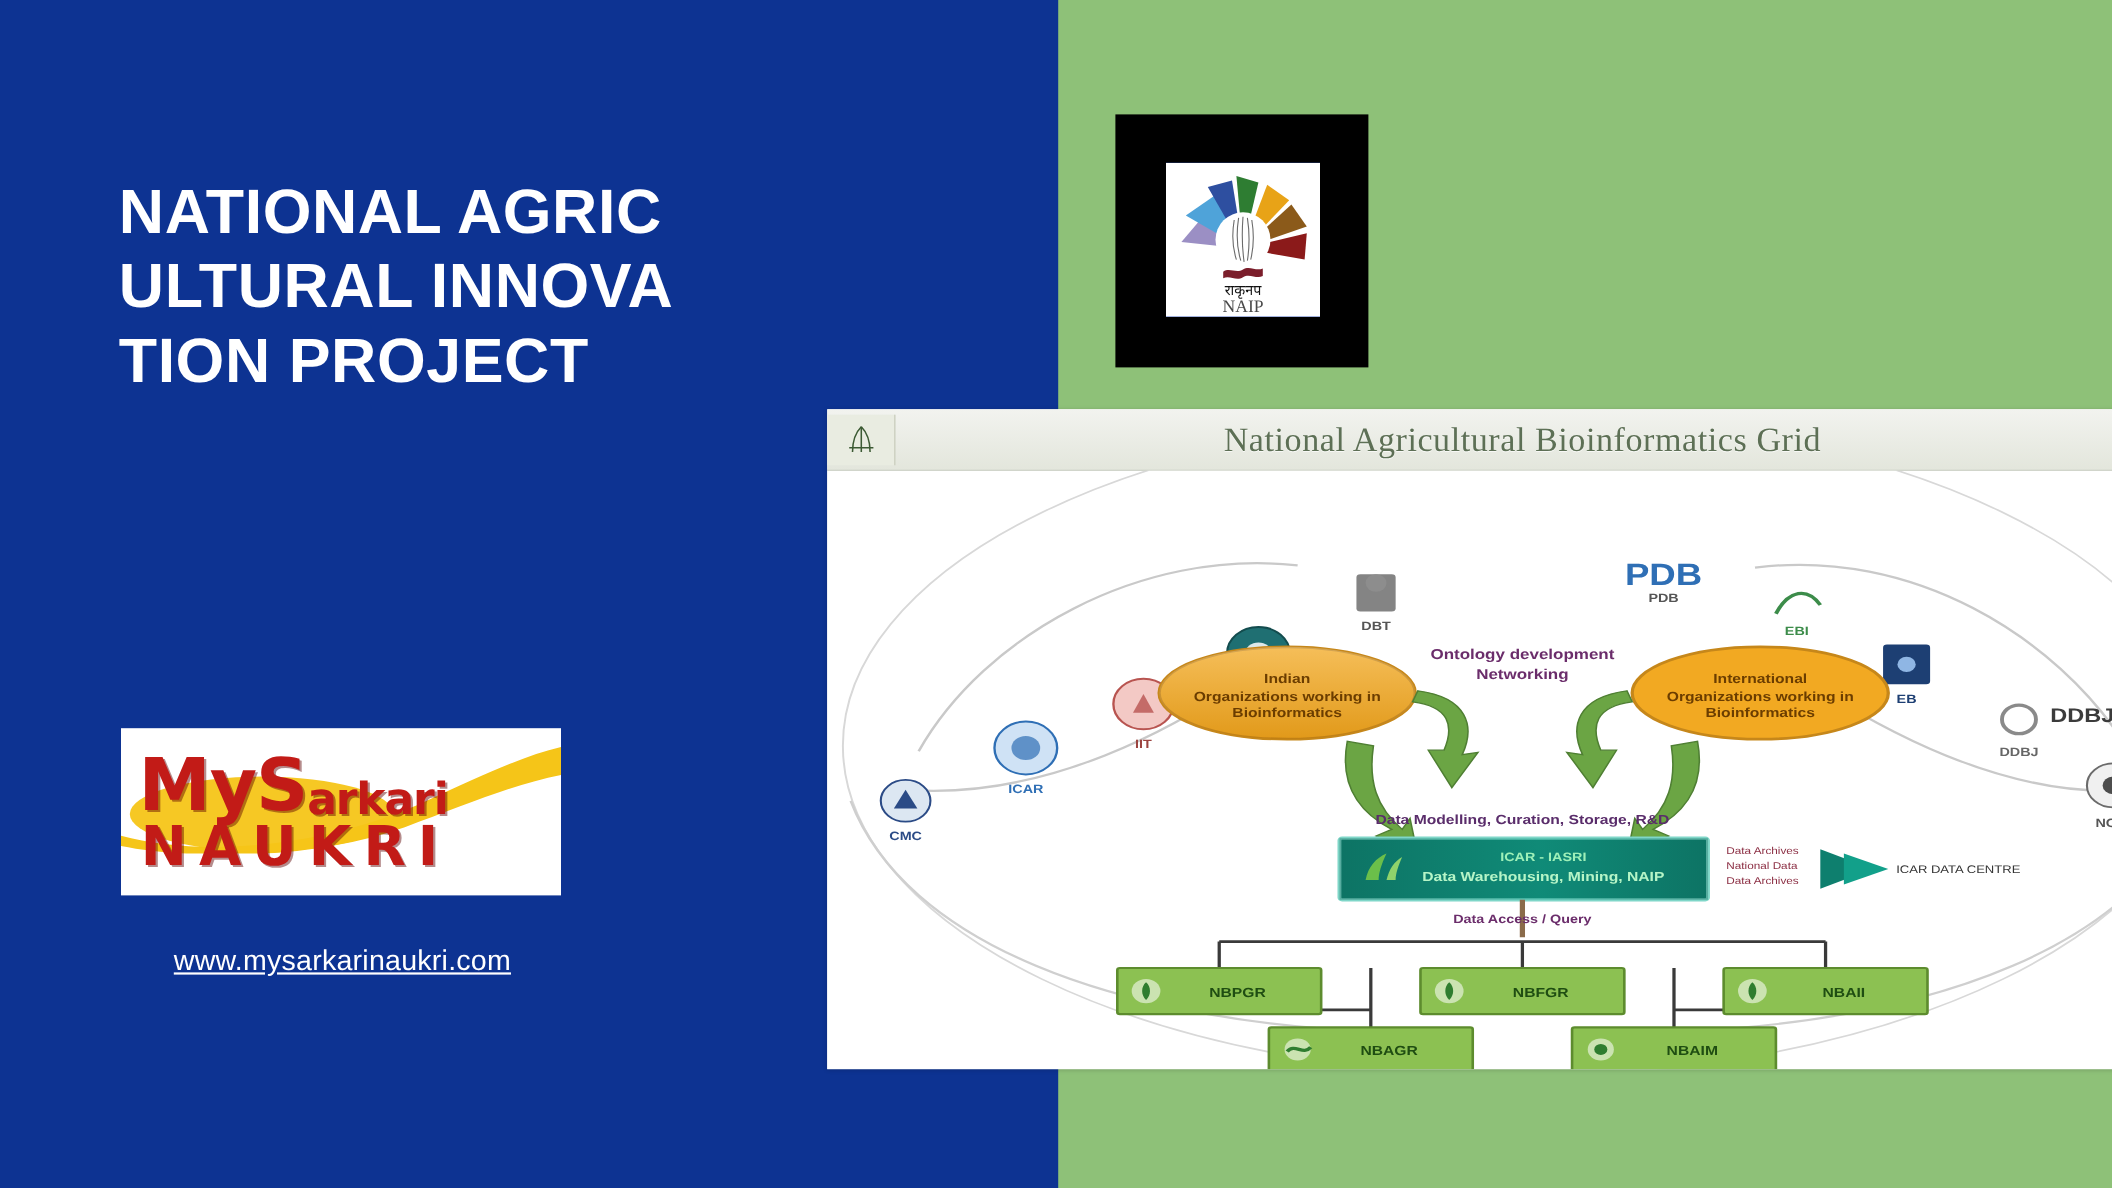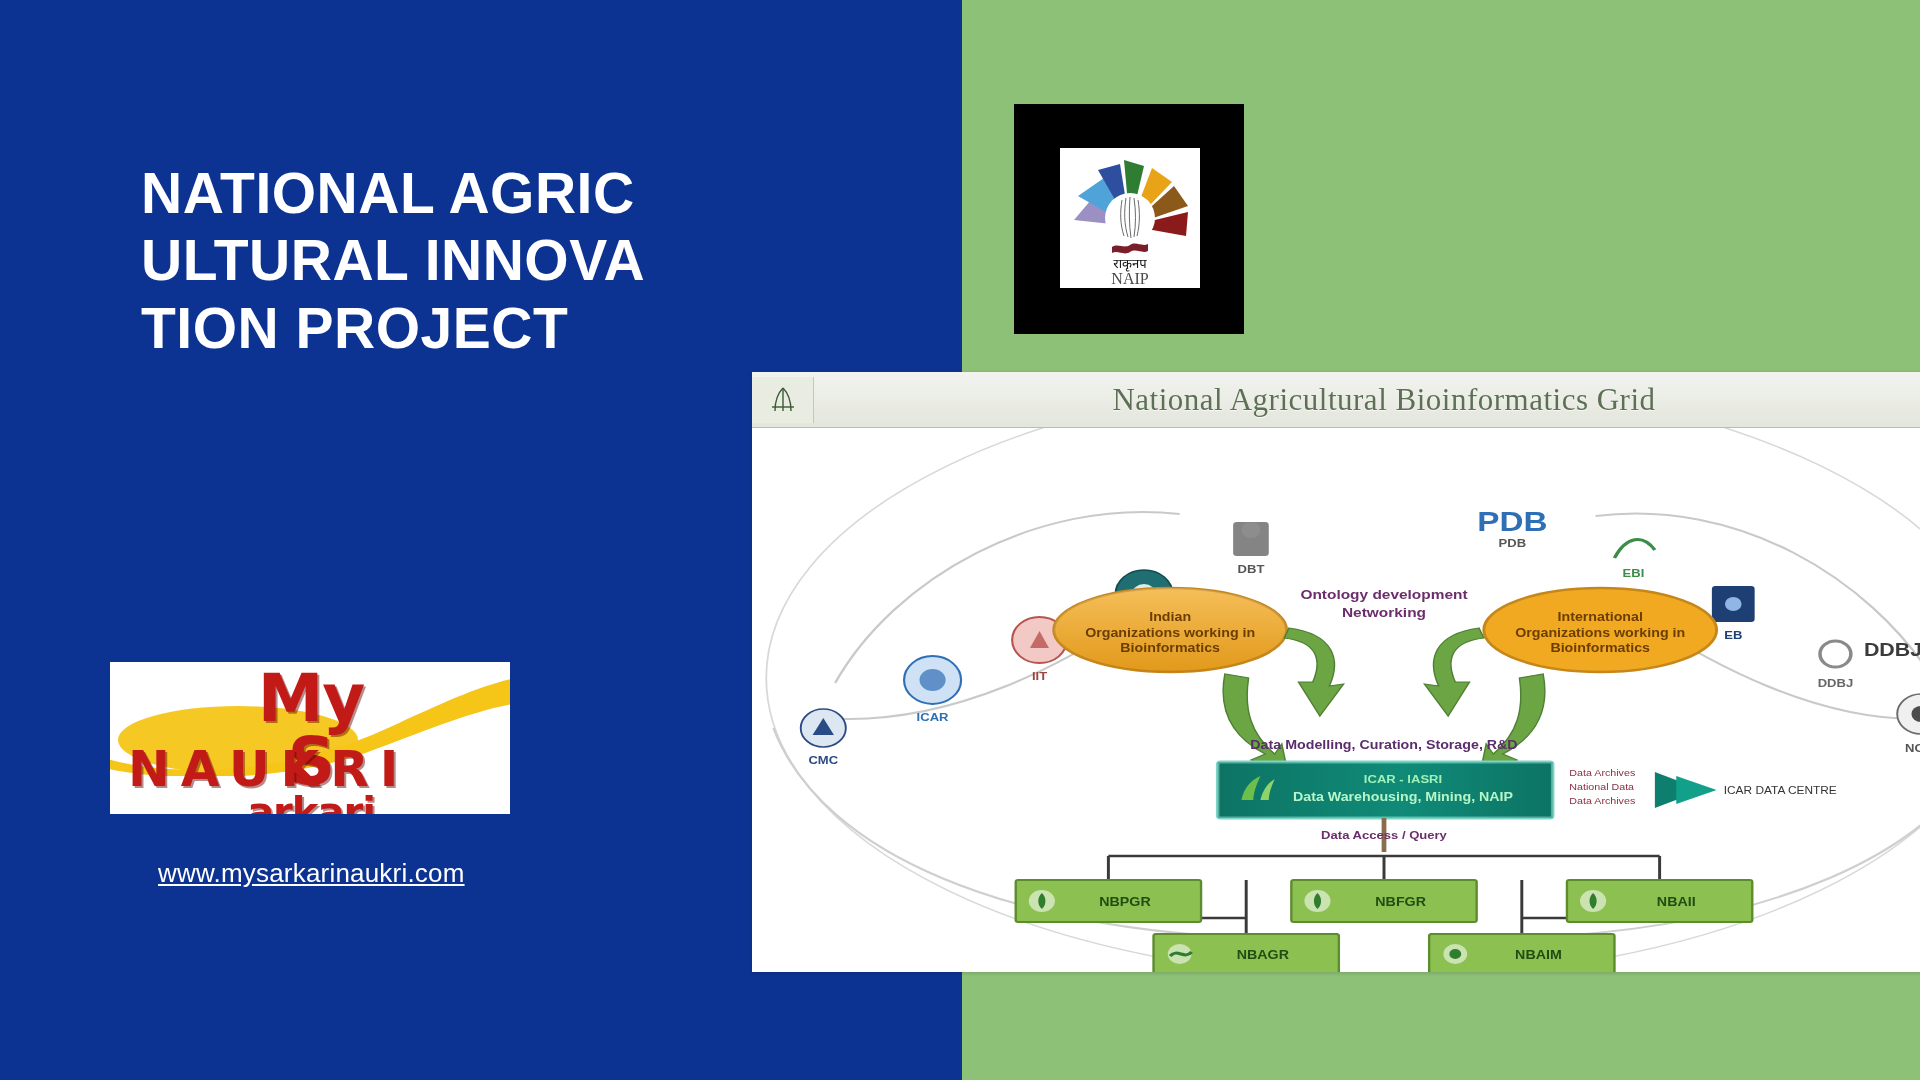--- a/index.html
+++ b/index.html
@@ -27,48 +27,46 @@
     left:108px; top:160px;
     width:520px;
     color:#FFFFFF;
     font-size:57px;
     font-weight:bold;
     line-height:1.18;
     letter-spacing:.5px;
     text-transform:uppercase;
     word-break:break-all;
     overflow-wrap:anywhere;
-    margin-left:33px;
   }
 
   .logo-box {
     position:absolute;
     left:110px; top:662px;
     width:400px; height:152px;
     background:#FFFFFF;
     overflow:hidden;
   }
   .logo-swoosh {
     position:absolute;
     left:-22px; top:6px;
     width:440px; height:108px;
   }
   .logo-line1 {
     position:absolute;
     left:16px; top:6px;
     width:370px;
     height:78px;
-    display:flex; align-items:center;
+    display:flex; align-items:flex-end;
     font-family:"DejaVu Sans", sans-serif;
     font-weight:bold;
     font-style:normal;
     letter-spacing:-1px;
     color:#C21B17;
     text-shadow:2px 2px 0 rgba(90,0,0,.45);
-    flex-direction:column;
   }
   .logo-line1 .big { font-size:66px; line-height:.95; }
   .logo-line1 .sml { font-size:40px; line-height:.95; }
   .logo-line2 {
     position:absolute;
     left:18px; top:82px;
     width:368px;
     font-family:"DejaVu Sans", sans-serif;
     font-weight:bold;
     font-size:50px;

